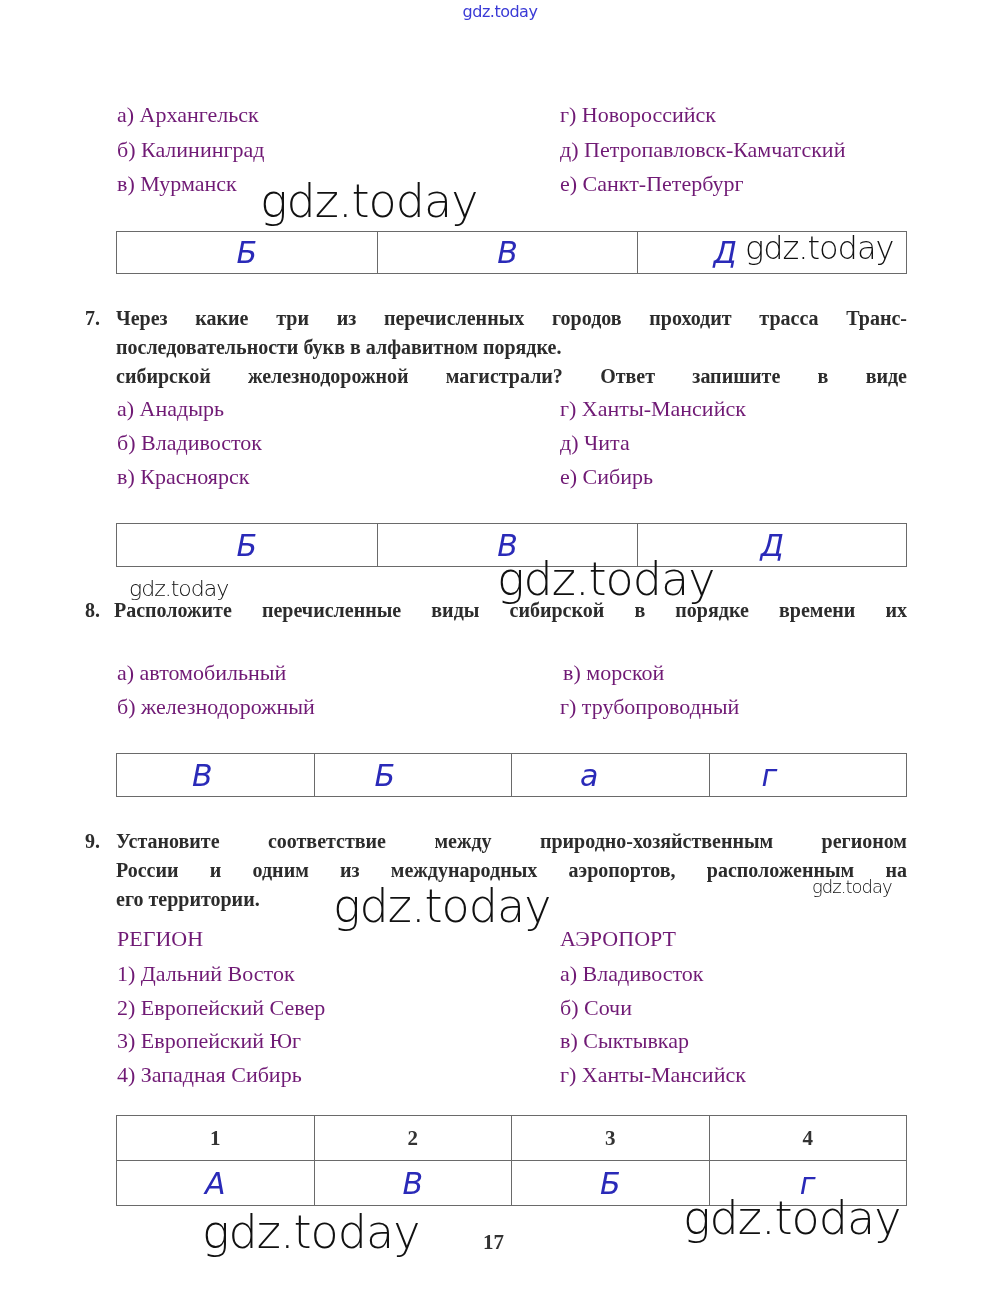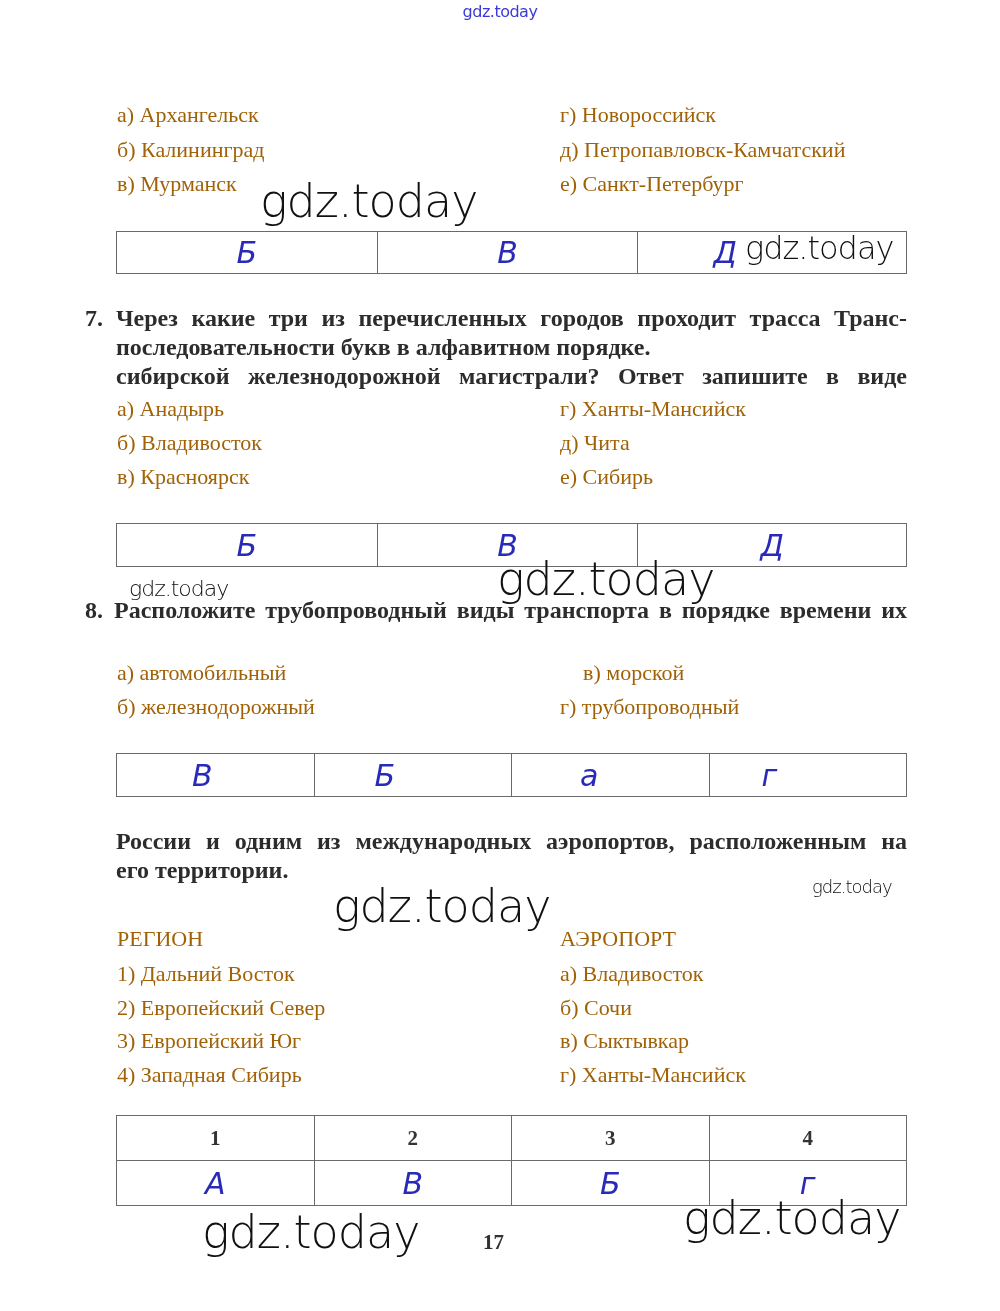--- a/index.html
+++ b/index.html
@@ -10,25 +10,25 @@
     color: #2a2a2a;
   }
   .abs { position: absolute; }
   .top-wm {
     left: 0; width: 1000px; top: 2px; text-align: center;
     font-family: "DejaVu Sans", sans-serif; font-size: 16px; color: #3a3ad6;
     letter-spacing: -0.5px;
   }
   .opt {
     font-family: "Liberation Serif", "DejaVu Serif", serif;
-    font-size: 22px; color: #a16207; white-space: nowrap;
+    font-size: 22px; color: #701a75; white-space: nowrap;
   }
   .q {
     font-family: "Liberation Serif", "DejaVu Serif", serif;
-    font-weight: bold; font-size: 24px; color: #2c2c2c;
+    font-weight: bold; font-size: 20px; color: #2c2c2c;
     line-height: 29px; width: 795px; text-align: justify;
   }
   .q .num { display: inline-block; width: 31px; }
   .q .line { display: block; text-align-last: justify; }
   .q .line.last { text-align-last: left; }
   table.ans {
     position: absolute; border-collapse: collapse;
   }
   table.ans td {
     border: 1.5px solid #6a6a6a; padding: 0; text-align: center; vertical-align: middle;
@@ -82,39 +82,40 @@
   <tbody>
       <tr>
     <td class="hw" style="width:33%">Б</td>
     <td class="hw" style="width:33%">В</td>
     <td class="hw">Д</td>
   </tr>
 </tbody>
   </table>
 
 <div class="abs q" style="left:85px;top:596px;width:822px">
-  <span class="line"><span class="num" style="width:29px">8.</span><span>Расположите трубопроводный виды транспорта в порядке времени их</span></span>
+  <span class="line"><span class="num" style="width:29px">8.</span><span>Расположите перечисленные виды сибирской в порядке времени их</span></span>
 </div>
 <div class="abs opt" style="left:117px;top:660px">а) автомобильный</div>
 <div class="abs opt" style="left:117px;top:694px">б) железнодорожный</div>
-<div class="abs opt" style="left:583px;top:660px">в) морской</div>
+<div class="abs opt" style="left:563px;top:660px">в) морской</div>
 <div class="abs opt" style="left:560px;top:694px">г) трубопроводный</div>
 
 <table class="ans" style="left:116px;top:753px;width:791px;height:44px">
   <tbody>
       <tr>
     <td class="hw" style="width:25%;text-align:left;padding-left:75px">В</td>
     <td class="hw" style="width:25%;text-align:left;padding-left:60px">Б</td>
     <td class="hw" style="width:25%;text-align:left;padding-left:68px">а</td>
     <td class="hw" style="text-align:left;padding-left:52px">г</td>
   </tr>
 </tbody>
   </table>
 
 <div class="abs q" style="left:85px;top:827px;width:822px">
+  <span class="line"><span class="num">9.</span><span>Установите соответствие между природно-хозяйственным регионом</span></span>
   <span class="line" style="padding-left:31px">России и одним из международных аэропортов, расположенным на</span>
   <span class="line last" style="padding-left:31px">его территории.</span>
 </div>
 <div class="abs opt" style="left:117px;top:926px">РЕГИОН</div>
 <div class="abs opt" style="left:560px;top:926px">АЭРОПОРТ</div>
 <div class="abs opt" style="left:117px;top:961px">1) Дальний Восток</div>
 <div class="abs opt" style="left:117px;top:995px">2) Европейский Север</div>
 <div class="abs opt" style="left:117px;top:1028px">3) Европейский Юг</div>
 <div class="abs opt" style="left:117px;top:1062px">4) Западная Сибирь</div>
 <div class="abs opt" style="left:560px;top:961px">а) Владивосток</div>

